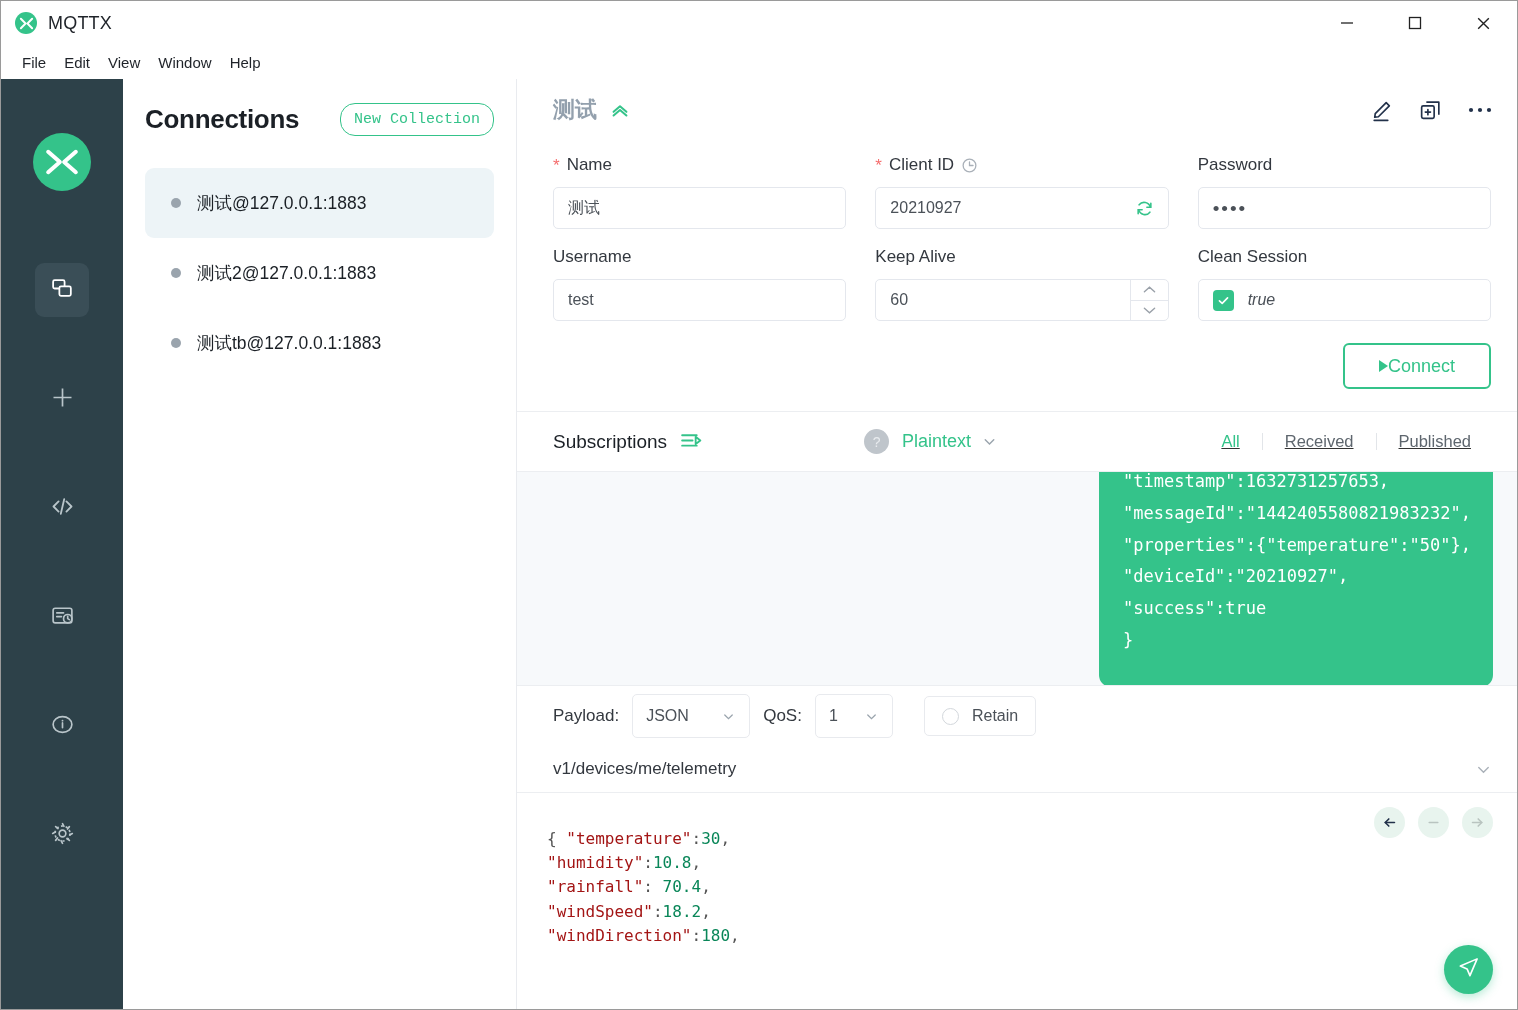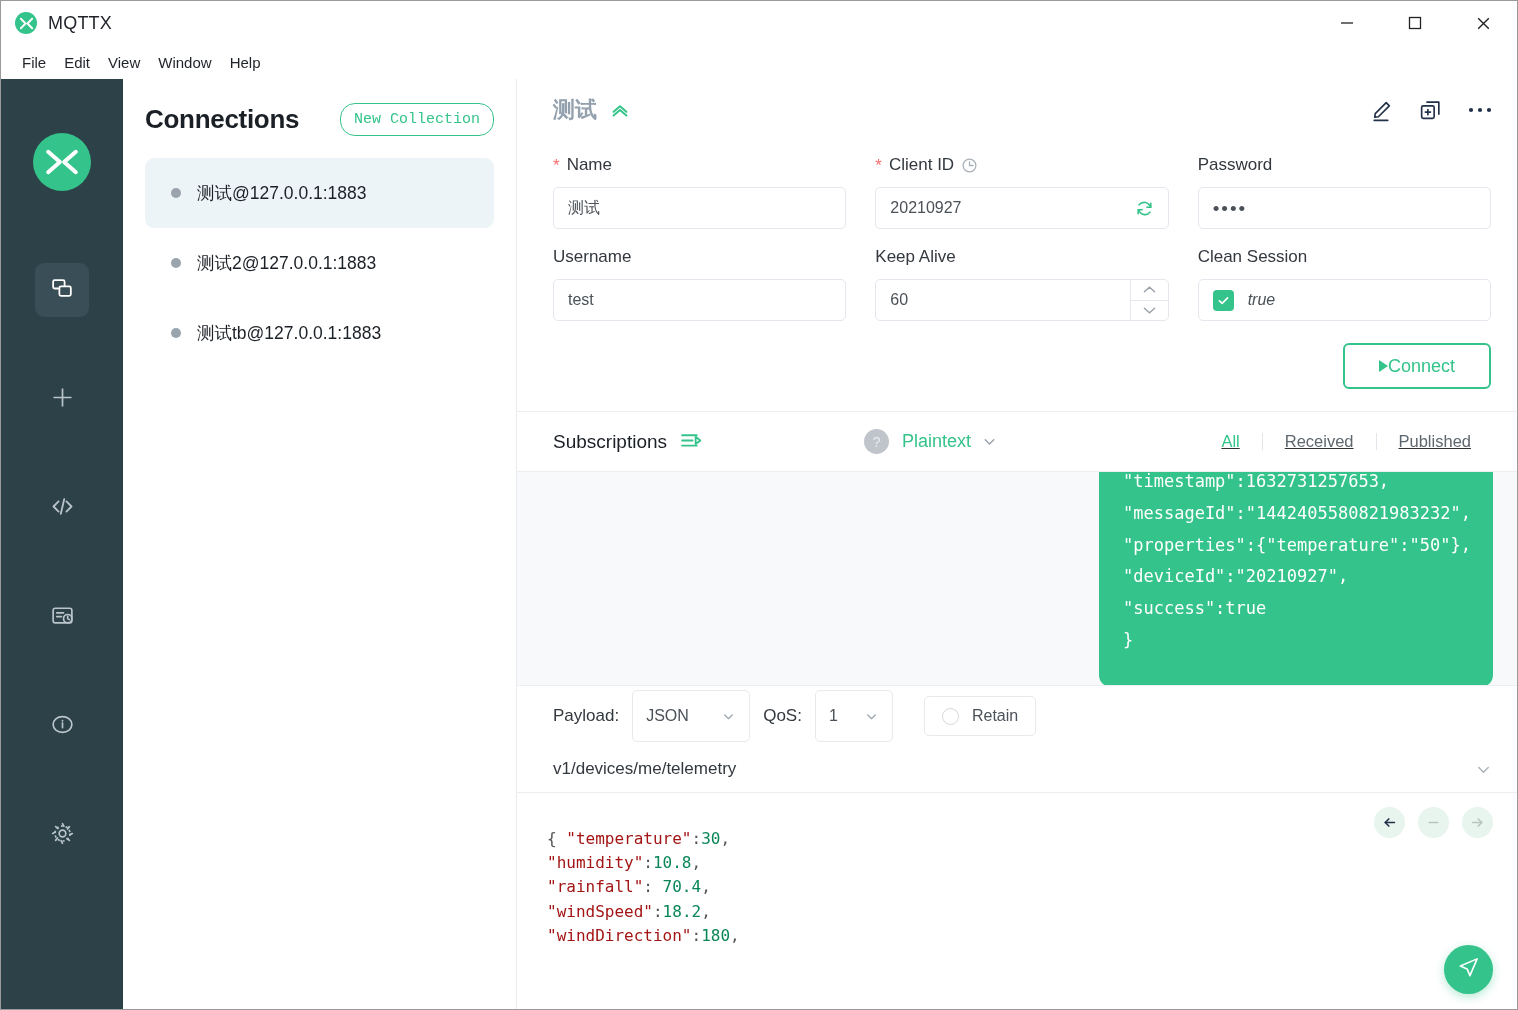--- a/index.html
+++ b/index.html
@@ -78,21 +78,21 @@
   
   .conn-panel {
     width: 394px; min-width: 394px;
     background: #ffffff;
     border-right: 1px solid #e9ebef;
     display: flex; flex-direction: column;
     padding: 0 22px;
   }
   .conn-head {
     display: flex; align-items: center;
-    padding-top: 24px; margin-bottom: 22px;
+    padding-top: 24px; margin-bottom: 32px;
   }
   .conn-title { font-size: 26px; font-weight: bold; color: #1b2026; letter-spacing: -.3px; }
   .new-collection-btn {
     margin-left: auto;
     border: 1px solid #34c38a; color: #34c38a;
     background: #fff; border-radius: 15px;
     font-size: 15px; padding: 8px 13px;
     font-family: Liberation Mono, monospace; cursor: pointer;
     line-height: 1;
   }
@@ -236,21 +236,21 @@
   .pub-bar {
     min-height: 62px;
     display: flex; align-items: center;
     padding: 0 24px 0 36px;
     background: #fff;
     gap: 13px;
     border-top: 1px solid #eceef1;
   }
   .pub-label { font-size: 17px; color: #33383f; }
   .mini-sel {
-    height: 52px; min-width: 118px;
+    height: 44px; min-width: 118px;
     border: 1px solid #e8eaee; border-radius: 5px;
     display: flex; align-items: center; justify-content: space-between;
     padding: 0 13px; gap: 12px;
     font-size: 16px; color: #4b5158; cursor: pointer;
   }
   .mini-sel.qos { min-width: 78px; }
   .retain-box {
     height: 40px; border: 1px solid #e8eaee; border-radius: 5px;
     display: flex; align-items: center; gap: 13px;
     padding: 0 17px; margin-left: 18px;

